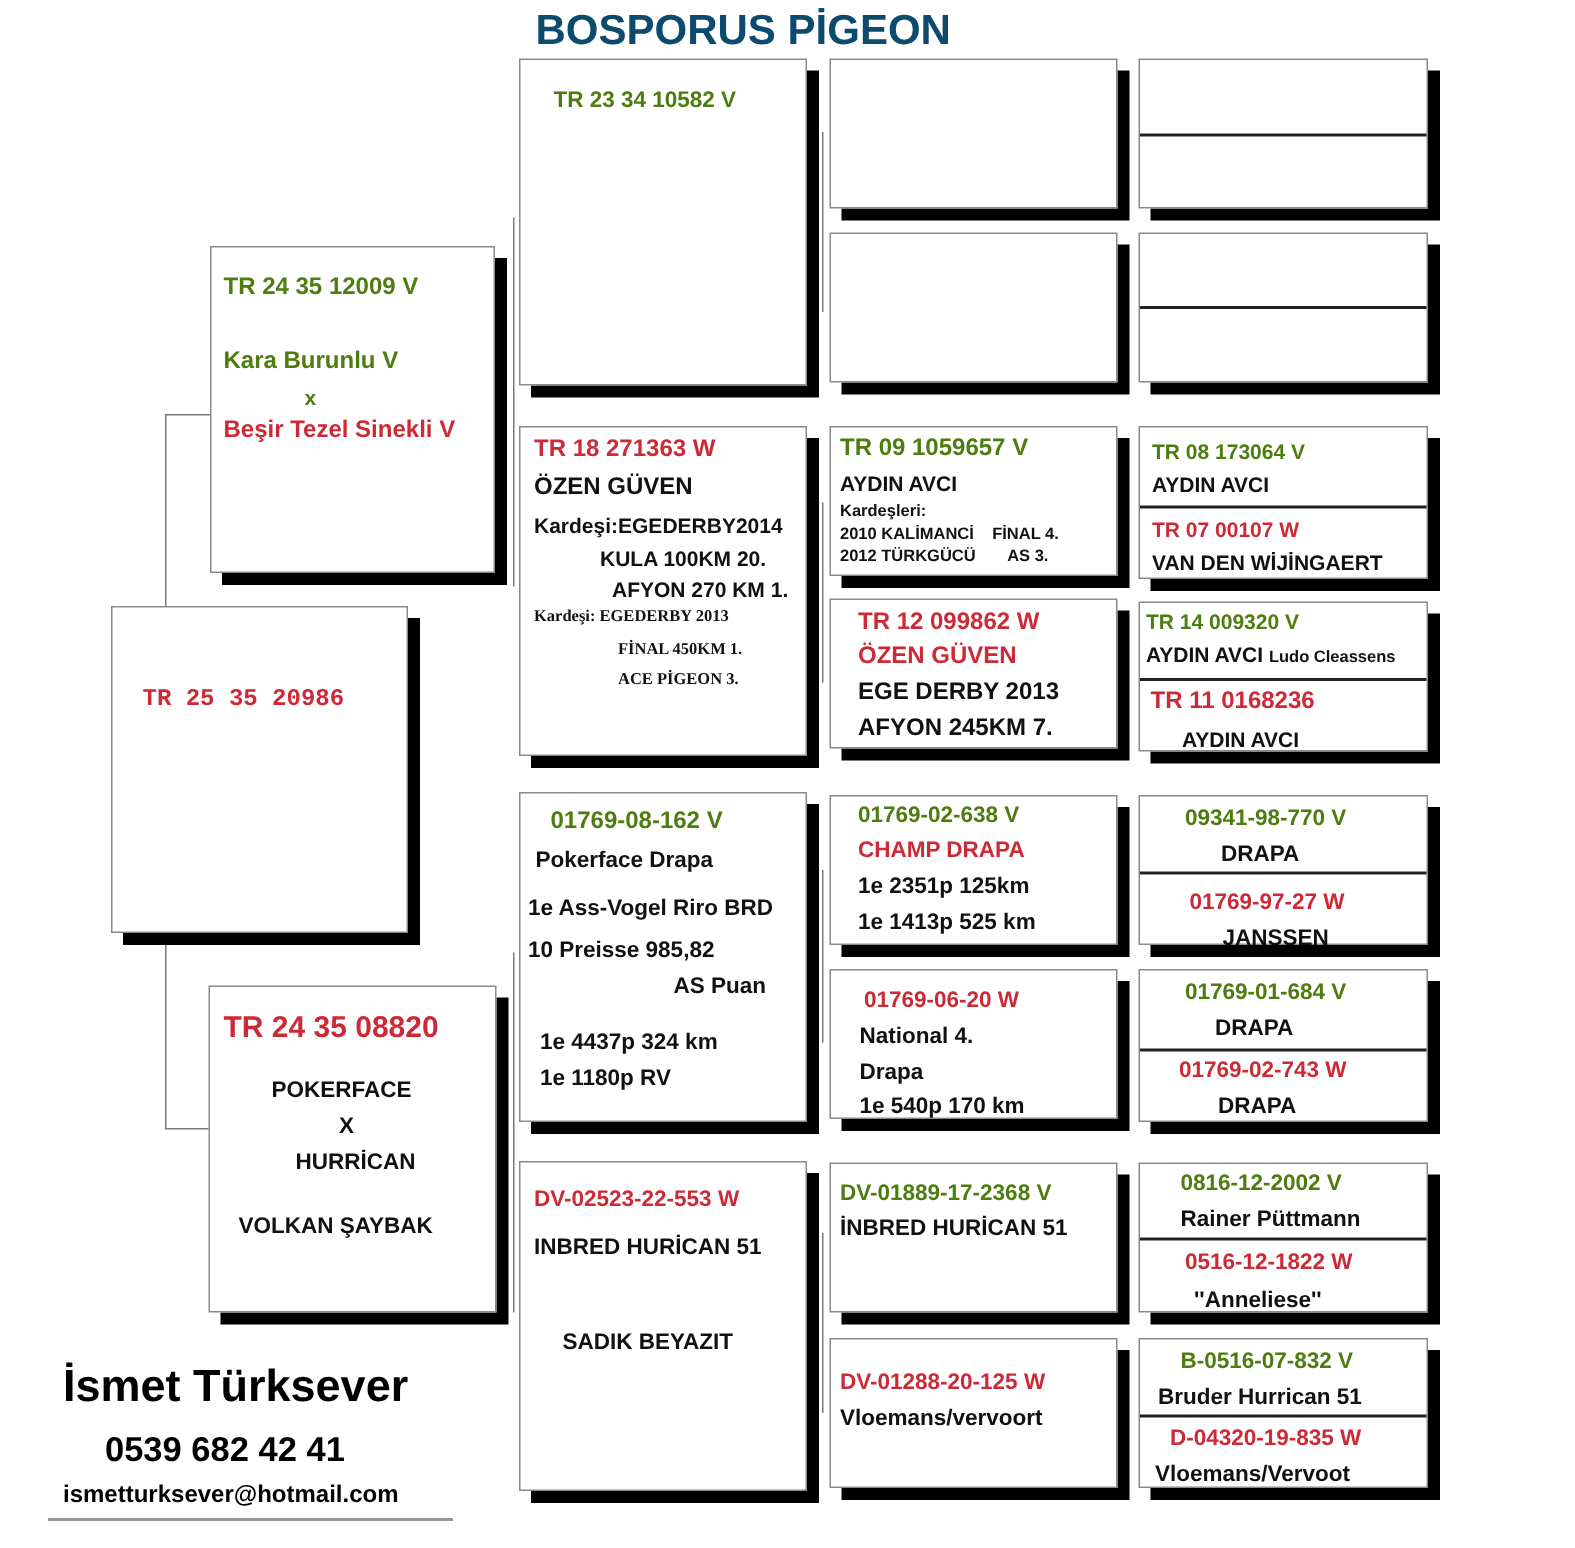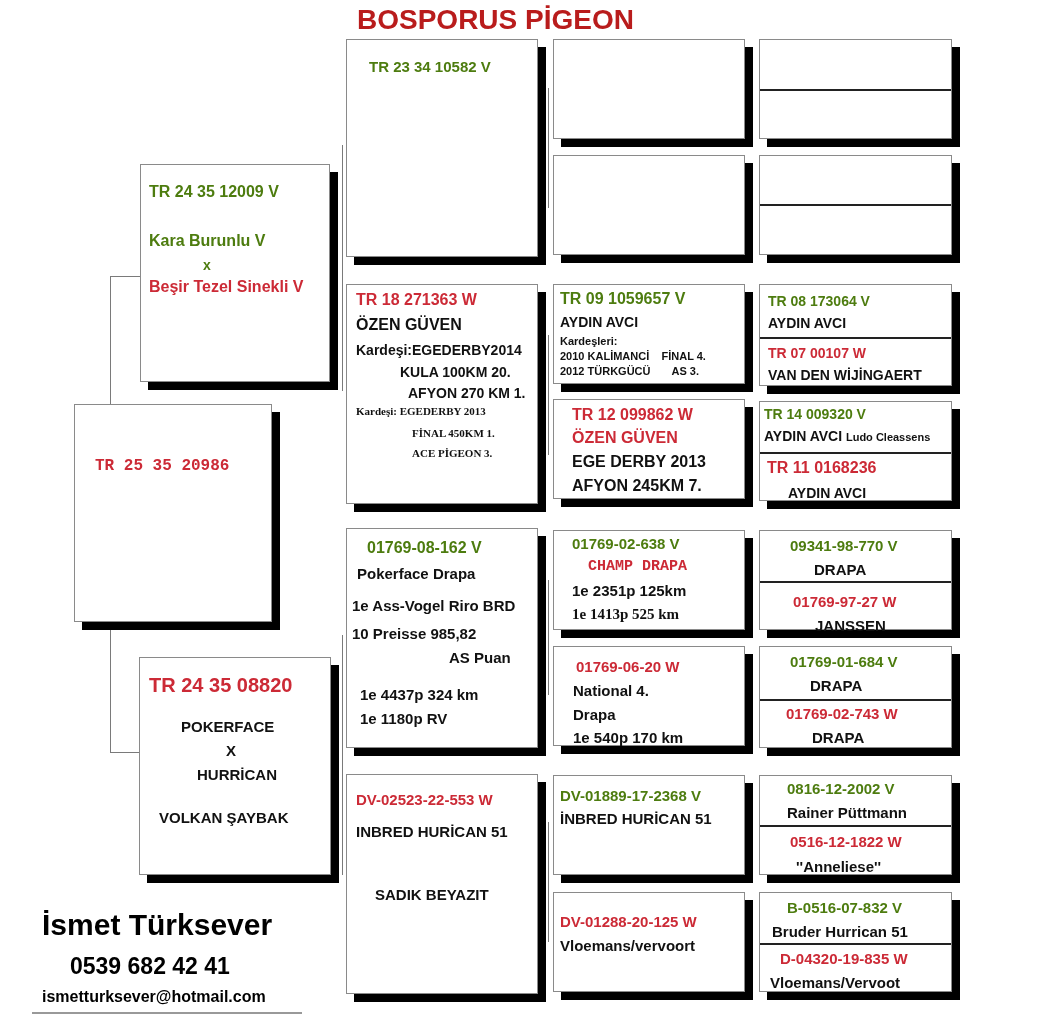--- a/index.html
+++ b/index.html
@@ -1,18 +1,18 @@
 <!DOCTYPE html>
 <html><head>
 <meta charset="utf-8">
 <style>
   html, body { margin:0; padding:0; }
   body { width:1050px; height:1032px; background:#ffffff; position:relative; overflow:hidden;
          font-family:"Liberation Sans", sans-serif; font-weight:bold; }
-  .title { position:absolute; left:357px; top:4px; font-size:28px; color:#b91c1c; letter-spacing:0px; }
+  .title { position:absolute; left:357px; top:4px; font-size:28px; color:#0c4a6e; letter-spacing:0px; }
   .box { position:absolute; background:#fff; border:1px solid #8a8a8a; box-shadow:8px 8px 0 #000; box-sizing:border-box; }
   .line { position:absolute; background:#7a7a7a; }
   .t { position:absolute; white-space:nowrap; }
   .blue { color:#4d7c0f; }
   .red { color:#cc2a36; }
   .blk { color:#111; }
   .f16 { font-size:16px; }
   .f15 { font-size:15px; }
   .f14 { font-size:14px; }
   .f13 { font-size:11px;font-family:Liberation Serif, serif; }
@@ -102,23 +102,23 @@
 
 <div class="box" style="left:553px;top:399px;width:192px;height:100px;">
   <div class="t red f16" style="left:18px;top:6px;">TR 12 099862 W</div>
   <div class="t red f16" style="left:18px;top:29px;">ÖZEN GÜVEN</div>
   <div class="t blk f16" style="left:18px;top:53px;">EGE DERBY 2013</div>
   <div class="t blk f16" style="left:18px;top:77px;">AFYON 245KM 7.</div>
 </div>
 
 <div class="box" style="left:553px;top:530px;width:192px;height:100px;">
   <div class="t blue f15" style="left:18px;top:4px;">01769-02-638 V</div>
-  <div class="t red f15" style="left:34px;top:27px;font-family:Liberation Mono, monospace;">CHAMP DRAPA</div>
+  <div class="t red f15" style="left:18px;top:27px;">CHAMP DRAPA</div>
   <div class="t blk f15" style="left:18px;top:51px;">1e 2351p 125km</div>
-  <div class="t blk f15" style="left:18px;top:75px;font-family:Liberation Serif, serif;">1e 1413p 525 km</div>
+  <div class="t blk f15" style="left:18px;top:75px;">1e 1413p 525 km</div>
 </div>
 
 <div class="box" style="left:553px;top:646px;width:192px;height:100px;">
   <div class="t red f15" style="left:22px;top:11px;">01769-06-20 W</div>
   <div class="t blk f15" style="left:19px;top:35px;">National 4.</div>
   <div class="t blk f15" style="left:19px;top:59px;">Drapa</div>
   <div class="t blk f15" style="left:19px;top:82px;">1e 540p 170 km</div>
 </div>
 
 <div class="box" style="left:553px;top:775px;width:192px;height:100px;">

